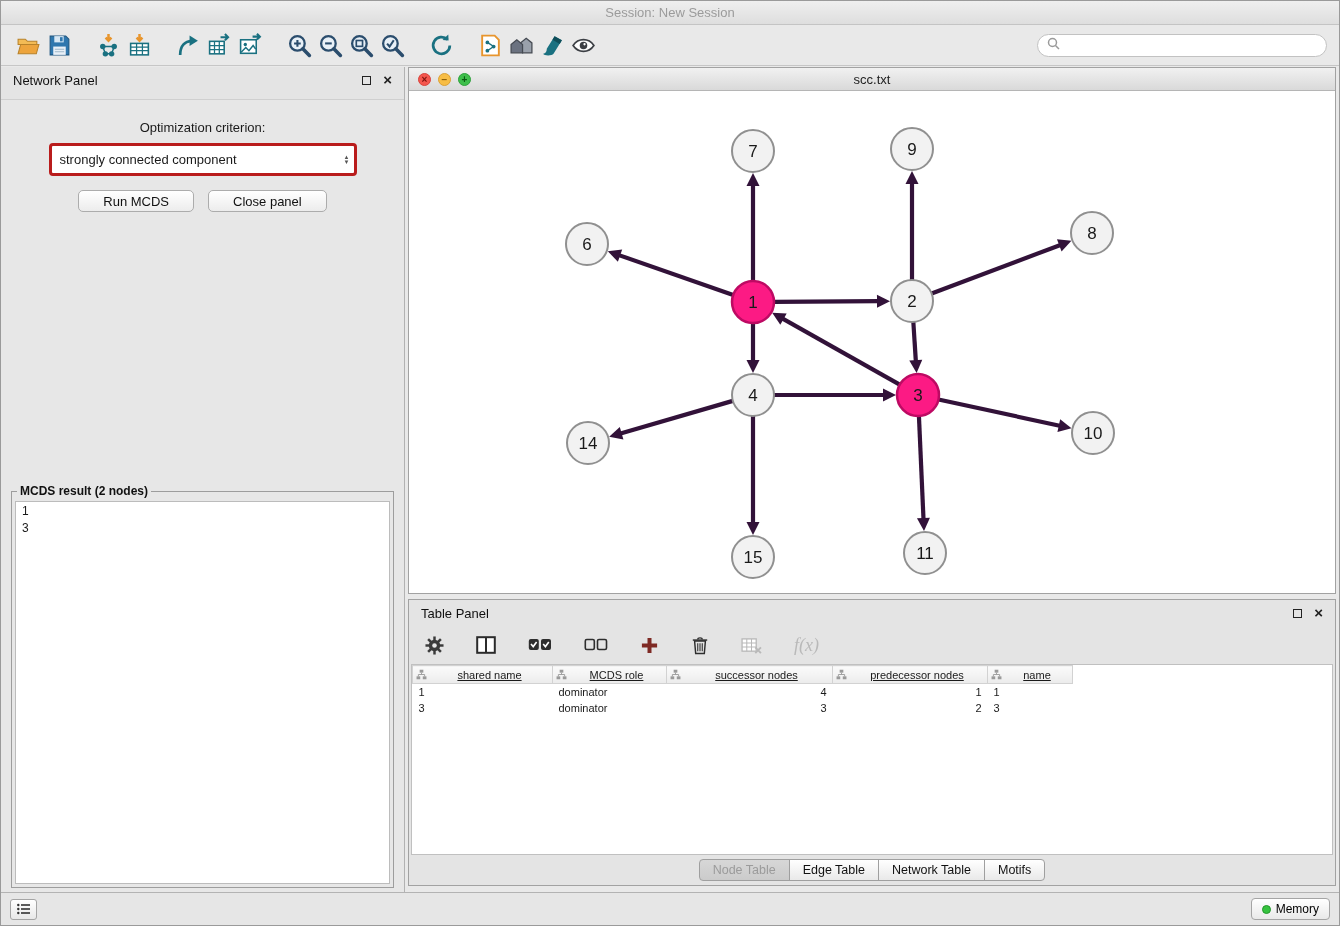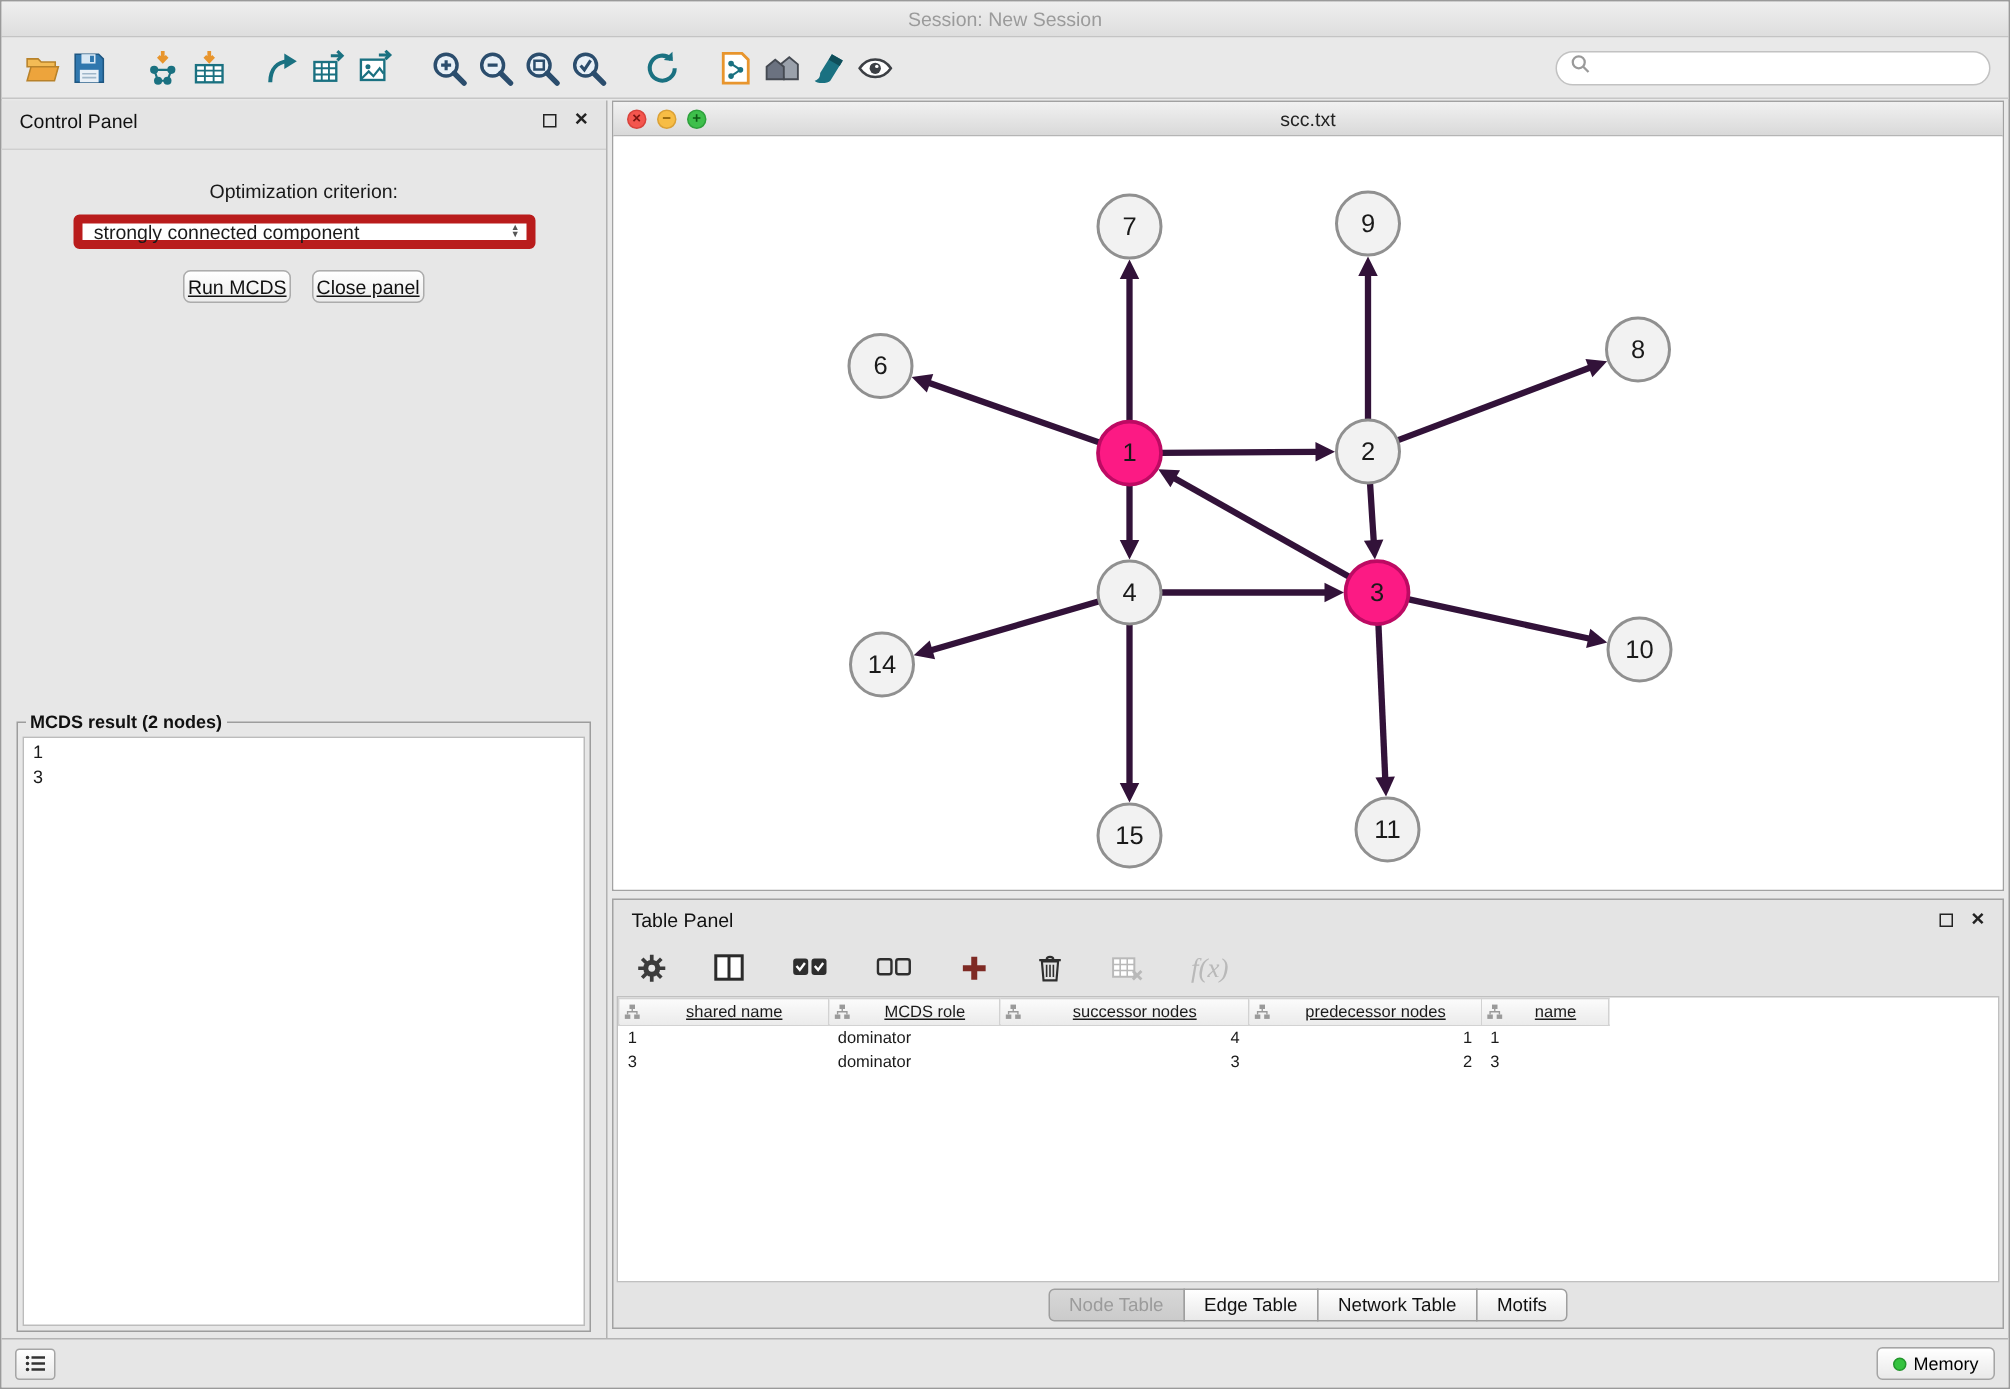--- a/index.html
+++ b/index.html
@@ -47,30 +47,30 @@
     border:1px solid #9f9f9f; background:linear-gradient(#ffffff,#e9e9e9); color:#111;
     font-family:"Liberation Sans",sans-serif;
   }
   .seg-tab:first-child { border-radius:4px 0 0 4px; margin-left:0; }
   .seg-tab:last-child { border-radius:0 4px 4px 0; }
   .seg-tab.active { background:linear-gradient(#d7d7d7,#cbcbcb); color:#9b9b9b; }
   .cp-body { flex:1; min-height:0; display:flex; flex-direction:column;
     margin-top:6px; border-top:1px solid #cfcfcf; background:#e7e7e7; }
   .opt-label { text-align:center; margin-top:20px; font-size:13px; flex:none; }
   .dropdown {
-    margin:8px auto 0; width:308px; height:23px; flex:none;
-    background:#fff; border:6px solid #b91c1c; border-radius:4px;
+    margin:8px auto 0; width:308px; height:33px; flex:none;
+    background:#fff; border:3px solid #b91c1c; border-radius:4px;
     display:flex; align-items:center; padding:0 4px 0 8px; font-size:13px; cursor:pointer;text-align:center;
   }
   .dd-arrows { margin-left:auto; display:flex; flex-direction:column; align-items:center; }
   .dd-arrows span { font-size:6px; line-height:5px; color:#555; }
   .btn-row { display:flex; justify-content:center; gap:14px; margin-top:14px; flex:none; }
-  .mac-btn { height:22px; padding:0 2px; font-size:13px; cursor:pointer;
+  .mac-btn { height:22px; padding:0 24px; font-size:13px; cursor:pointer;
     background:linear-gradient(#ffffff,#ececec); border:1px solid #acacac; border-radius:5px;
-    font-family:"Liberation Sans",sans-serif; color:#111;text-decoration:underline; }
+    font-family:"Liberation Sans",sans-serif; color:#111; }
   .result-box { margin:272px 10px 4px 10px; border:1px solid #9d9d9d; padding:3px;
     flex:1; min-height:0; display:flex; background:#e7e7e7; }
   .result-box legend { font-size:12px; padding:0 3px; margin-left:2px; color:#111;font-weight:bold; }
   .result-inner { flex:1; background:#fff; border:1px solid #bcbcbc;
     font-size:12px; line-height:17px; padding:1px 6px; overflow:hidden; }
   
   .right-col { flex:1; display:flex; flex-direction:column; padding:0 3px 6px 3px; min-width:0; }
   .network-window { height:527px; flex:none; display:flex; flex-direction:column;
     border:1px solid #a2a2a2; background:#fff; }
   .net-titlebar { height:23px; flex:none; position:relative; display:flex; align-items:center;
@@ -250,21 +250,21 @@
             <line x1="8.5" y1="8.5" x2="12" y2="12" stroke="#9a9a9a" stroke-width="1.5"></line>
           </svg></span>
       <input class="search-input" placeholder="" style="">
     </div>
   </div>
 
   <div class="main">
 
     <div class="control-panel">
       <div class="panel-header">
-        <span>Control Panel</span>
+        <span>Network Panel</span>
         <span class="ph-icons">
           <span class="ph-box"></span>
           <span class="ph-x">×</span>
         </span>
       </div>
       <div class="cp-body">
         <div class="opt-label">Optimization criterion:</div>
         <div class="dropdown">
           <span>strongly connected component</span>
           <span class="dd-arrows">

